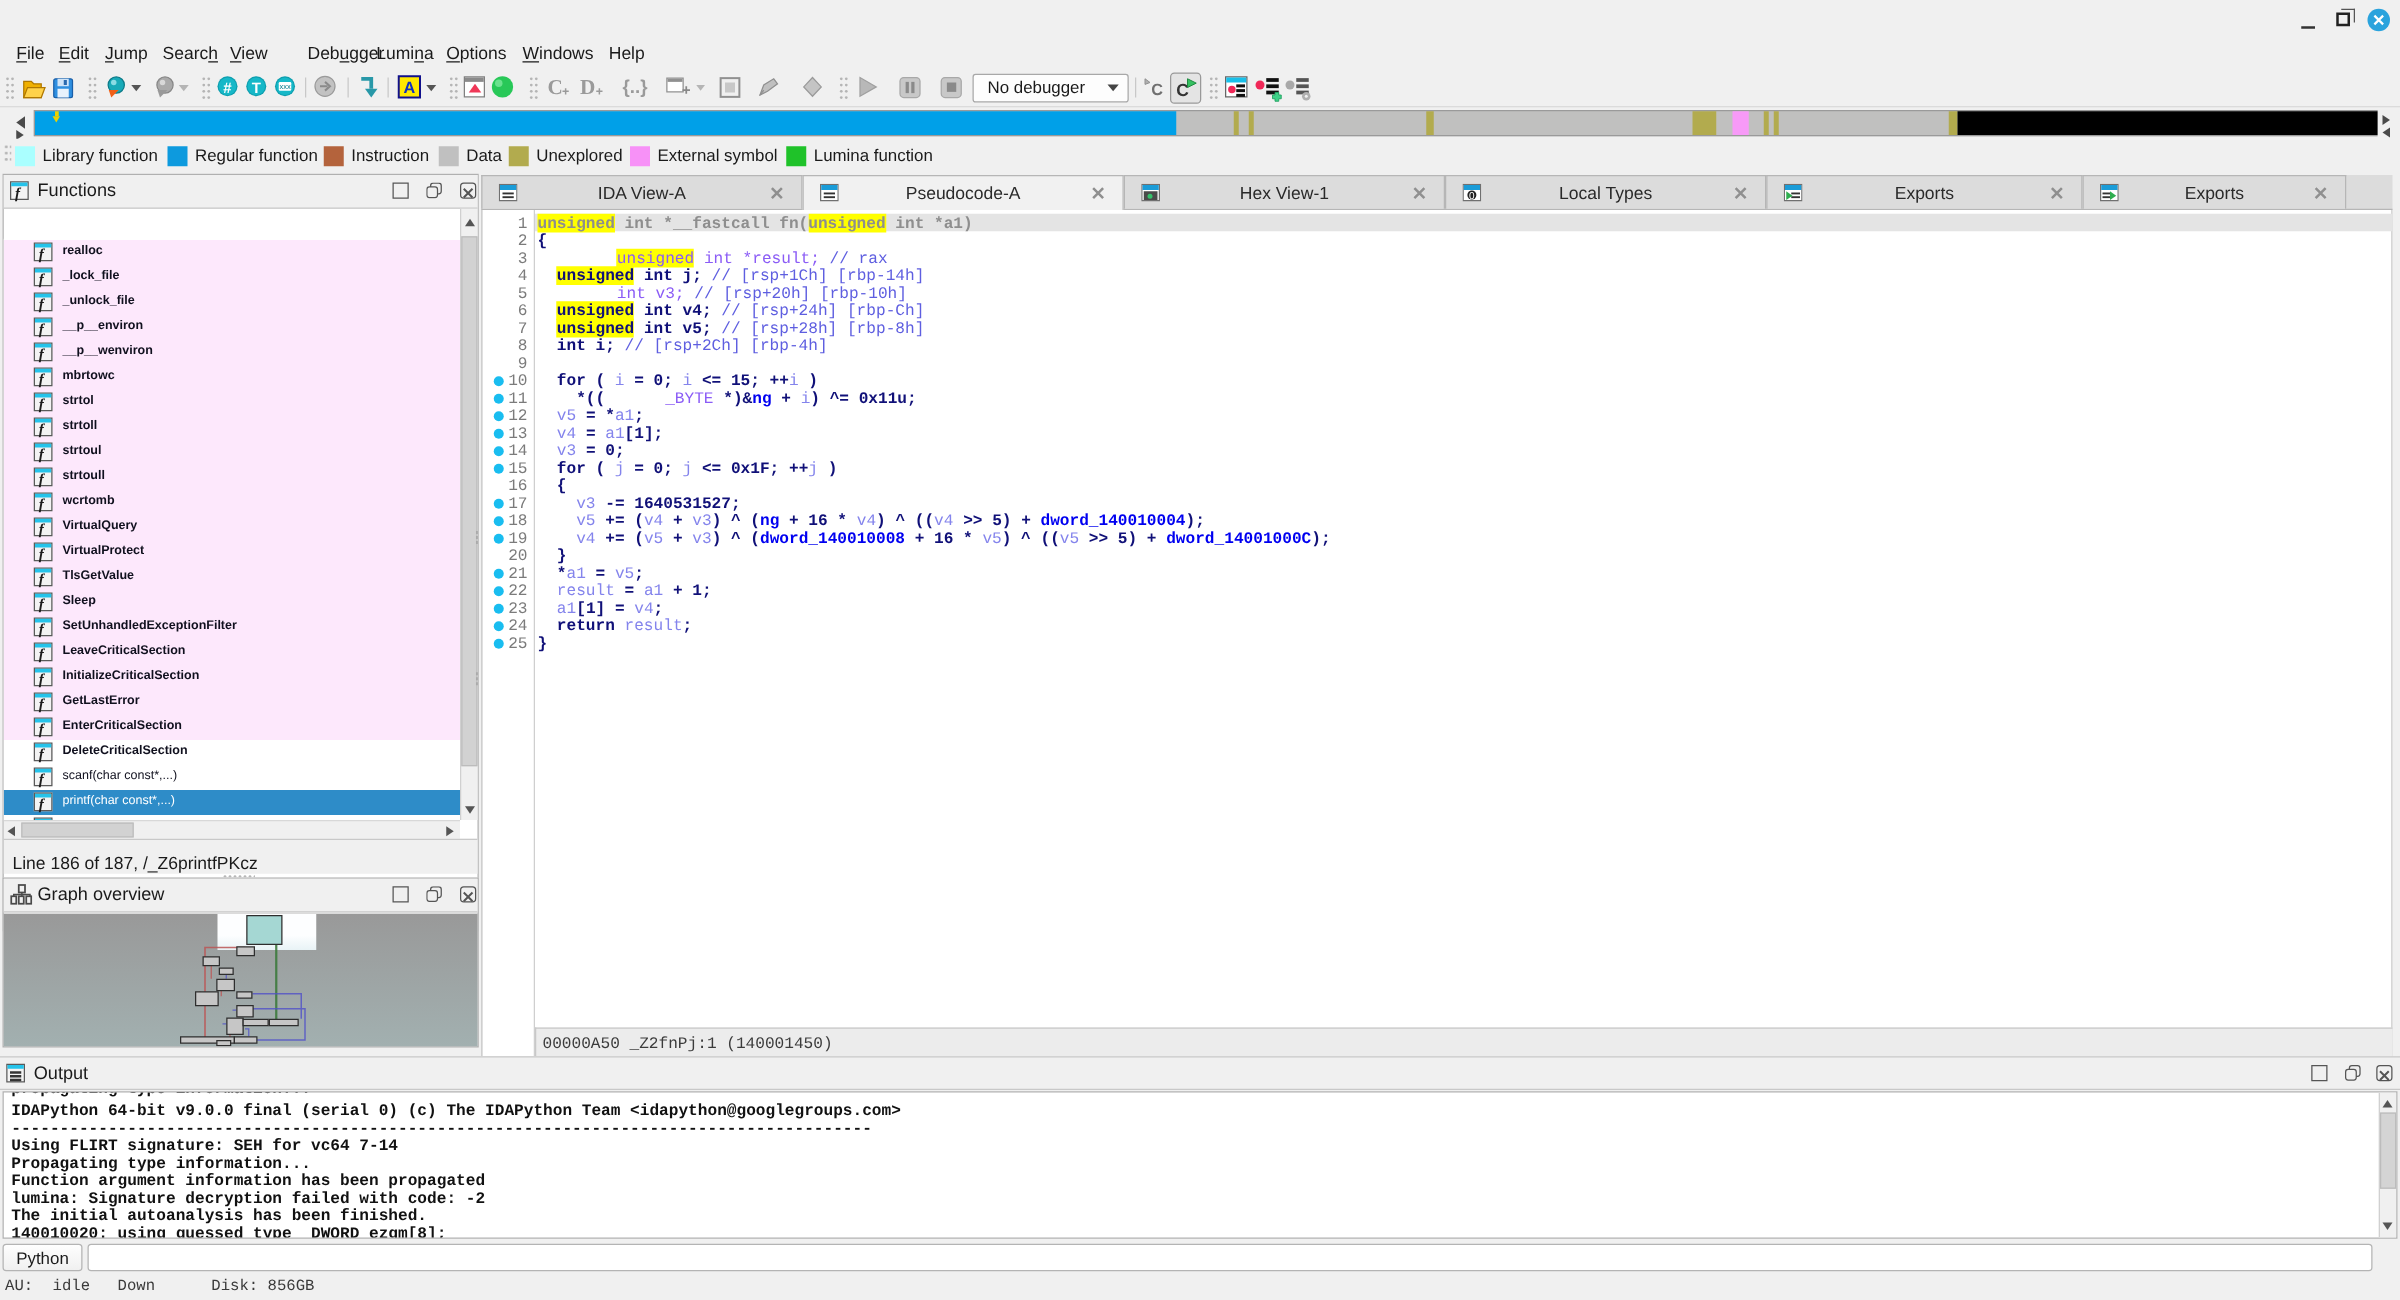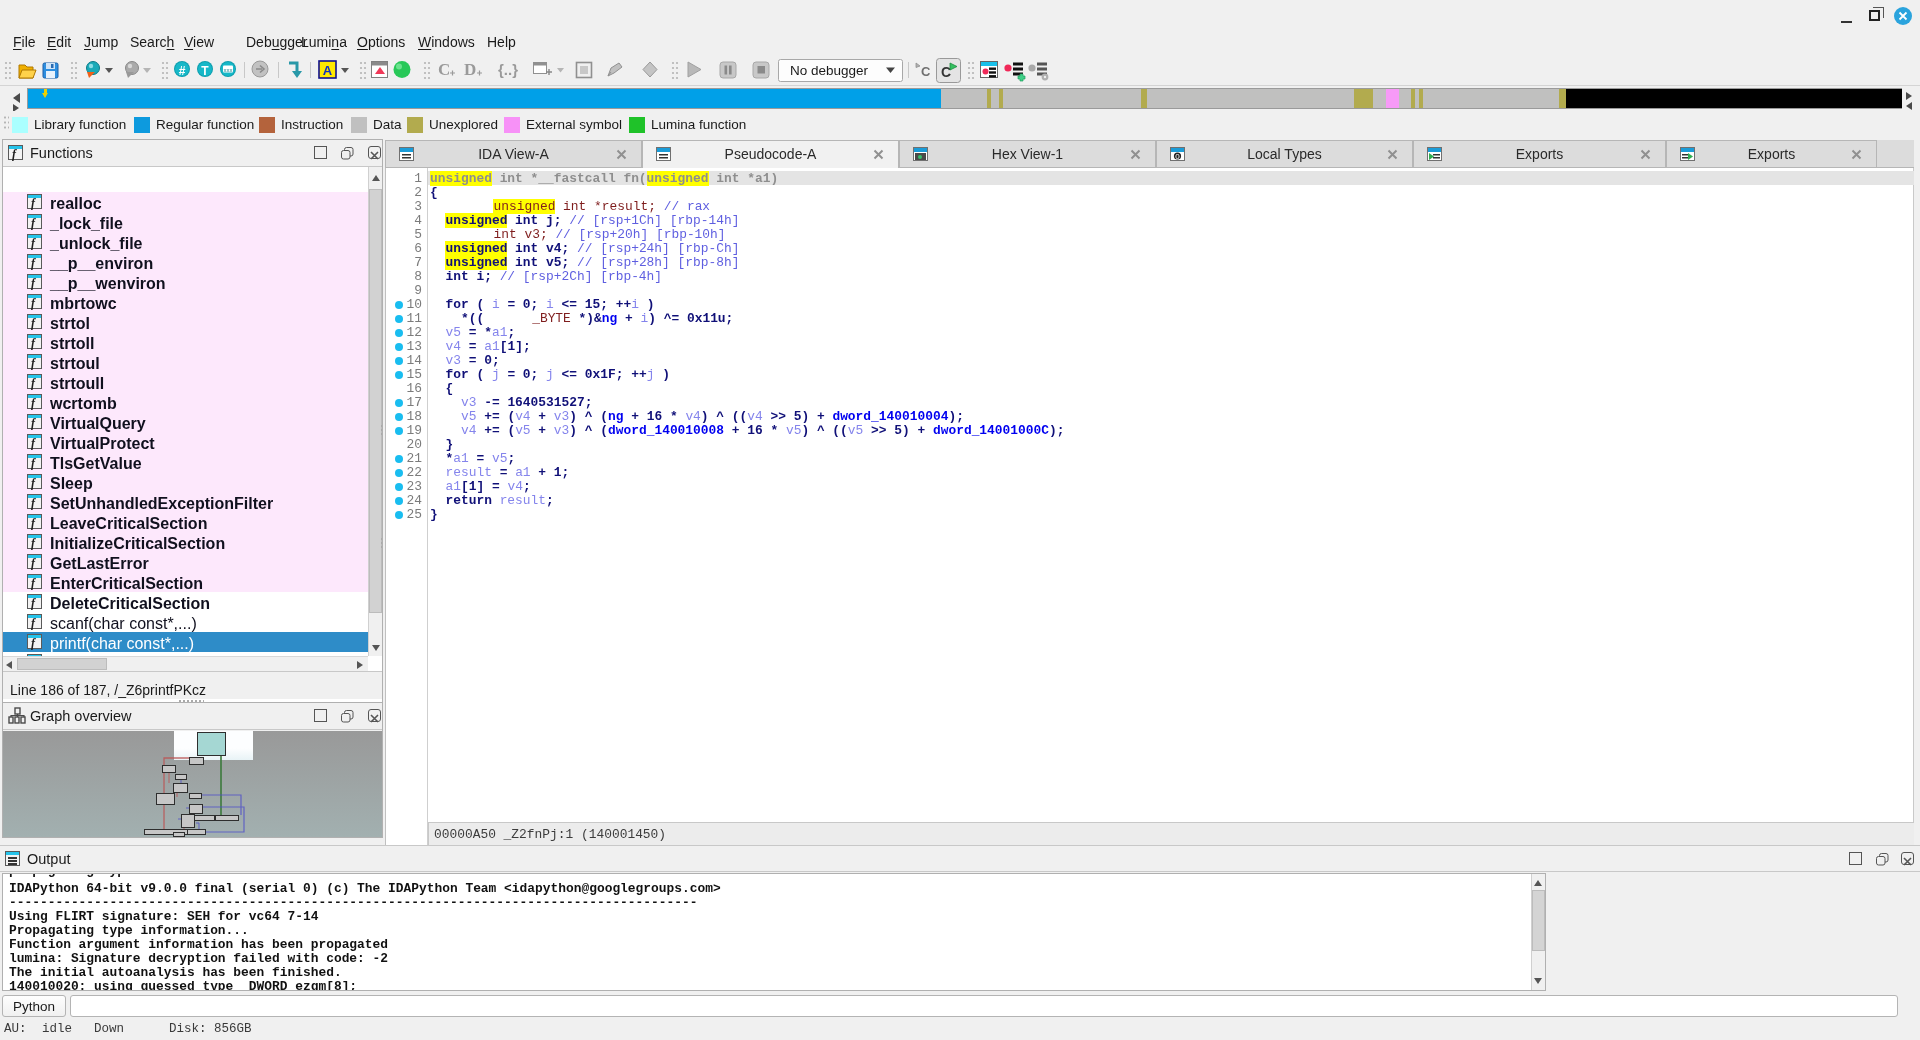--- a/index.html
+++ b/index.html
@@ -26,21 +26,21 @@
 .navarr { position:absolute; width:0; height:0; }
 
 #legend { position:absolute; left:0; top:111px; width:1920px; height:26px; background:#f0f0f0; font-size:13.5px; color:#1a1a1a; }
 .sw { position:absolute; top:6px; width:16px; height:16px; }
 #legend span { position:absolute; top:6px; }
 
 #fnpanel { position:absolute; left:2px; top:139px; width:381px; height:606px; background:#fff; border:1px solid #b0b0b0; }
 #fntitle { position:absolute; left:0; top:0; width:379px; height:27px; background:#f0f0f0; border-bottom:1px solid #c8c8c8; }
 #fnheader { position:absolute; left:0; top:27px; width:365px; height:24px; background:linear-gradient(#fdfdfd,#f2f2f2 60%,#ececec); border-bottom:1px solid #d0d0d0; border-right:1px solid #d0d0d0; font-size:14px; color:#1a1a1a; }
 #fnlist { position:absolute; left:0; top:51px; width:365px; height:465px; background:#fff; overflow:hidden; }
-.frow { position:absolute; left:0; width:365px; height:20px; font-size:16px; font-weight:bold; color:#10101e; background:#fde8fc; }
+.frow { position:absolute; left:0; width:365px; height:20px; font-size:10px; font-weight:bold; color:#10101e; background:#fde8fc; }
 .frow.plain { background:#fff; font-weight:normal; }
 .frow.sel { background:#2e8cc8; color:#fff; font-weight:normal; }
 .frow .nm { position:absolute; left:47px; top:3px; white-space:pre; }
 .ficon { position:absolute; left:24px; top:2px; width:15px; height:15px; border:1px solid #5a5a5a; background:#f3f3f3; }
 .ficon::before { content:""; position:absolute; left:0; top:0; width:13px; height:3px; background:#25c3ea; }
 .ficon::after { content:"f"; position:absolute; left:3px; top:1px; font-family:"Liberation Serif",serif; font-style:italic; font-weight:bold; font-size:12px; color:#1c1c1c; }
 
 #fnvscroll { position:absolute; left:365px; top:27px; width:14px; height:489px; background:#f0f0f0; border-left:1px solid #d0d0d0; }
 #fnhscroll { position:absolute; left:0; top:516px; width:365px; height:15px; background:#f0f0f0; border-top:1px solid #d8d8d8; }
 #fnstatus { position:absolute; left:0; top:531px; width:379px; height:28px; background:#f0f0f0; border-top:1px solid #c8c8c8; font-size:14px; color:#1a1a1a; }
@@ -62,30 +62,30 @@
 .tclose { position:absolute; right:14px; top:8px; width:11px; height:11px; }
 
 #codewrap { position:absolute; left:385px; top:168px; width:1529px; height:677px; background:#ffffff; border-left:1px solid #c0c0c0; border-right:1px solid #c9c9c9; overflow:hidden; }
 #codestatus { position:absolute; left:428px; top:822px; width:1486px; height:23px; background:#ececec; border-top:1px solid #c8c8c8; border-left:1px solid #c8c8c8; }
 #codestatus .t { position:absolute; left:5px; top:4px; font-family:"Liberation Mono",monospace; font-size:12.9px; color:#3c3c3c; white-space:pre; }
 #gutterline { position:absolute; left:427px; top:168px; width:1px; height:677px; background:#cfcfcf; }
 .cl { position:absolute; left:430px; height:14px; font-family:"Liberation Mono",monospace; font-size:12.9px; line-height:14px; white-space:pre; color:#101078; font-weight:bold; }
 .ln { position:absolute; width:30px; text-align:right; left:392px; height:14px; font-family:"Liberation Mono",monospace; font-size:12.9px; line-height:14px; color:#7b7b7b; font-weight:normal; }
 .dot { position:absolute; left:395px; width:8px; height:8px; border-radius:50%; background:#19bdf0; }
 .gr { color:#8e8e8e; } 
-.grn { color:#7f1d1d; font-weight:normal;padding-left:48px; }
+.grn { color:#8b5cf6; font-weight:normal;padding-left:48px; }
 .vr { color:#8484ec; font-weight:normal; } 
 .gl { color:#0000f0; } 
 .cm { color:#5e5ee0; font-weight:normal; } 
 .hl { background:#ffff00; }
 #line1bg { position:absolute; left:428px; top:171px; width:1486px; height:14px; background:#e4e4e4; }
 
 #outpanel { position:absolute; left:0px; top:845px; width:1920px; height:173px; background:#f0f0f0; }
 #outtitle { position:absolute; left:0; top:0; width:1920px; height:27px; background:#f0f0f0; border-top:1px solid #c8c8c8; border-bottom:1px solid #c8c8c8; }
-#outbody { position:absolute; left:2px; top:28px; width:1544px; height:118px; background:#fff; border:1px solid #b0b0b0; overflow:hidden; }
+#outbody { position:absolute; left:2px; top:28px; width:1916px; height:118px; background:#fff; border:1px solid #b0b0b0; overflow:hidden; }
 .ol { position:absolute; left:6px; font-family:"Liberation Mono",monospace; font-size:12.9px; font-weight:bold; color:#111; white-space:pre; }
 #outvscroll { position:absolute; right:0px; top:0px; width:14px; height:116px; background:#f0f0f0; border-left:1px solid #d0d0d0; }
 #pybtn { position:absolute; left:2px; top:150px; width:64px; height:22px; background:linear-gradient(#fefefe,#f0f0f0); border:1px solid #b4b4b4; border-radius:3px; font-size:13.5px; color:#1a1a1a; text-align:center; }
 #pyinput { position:absolute; left:70px; top:150px; width:1828px; height:22px; background:#fff; border:1px solid #b4b4b4; border-radius:3px; }
 
 #statusbar { position:absolute; left:0; top:1018px; width:1920px; height:22px; background:#f0f0f0; font-family:"Liberation Mono",monospace; font-size:12.5px; color:#3a3a3a; }
 #statusbar span { position:absolute; top:4px; white-space:pre; }
 </style>
 </head>
 <body>

